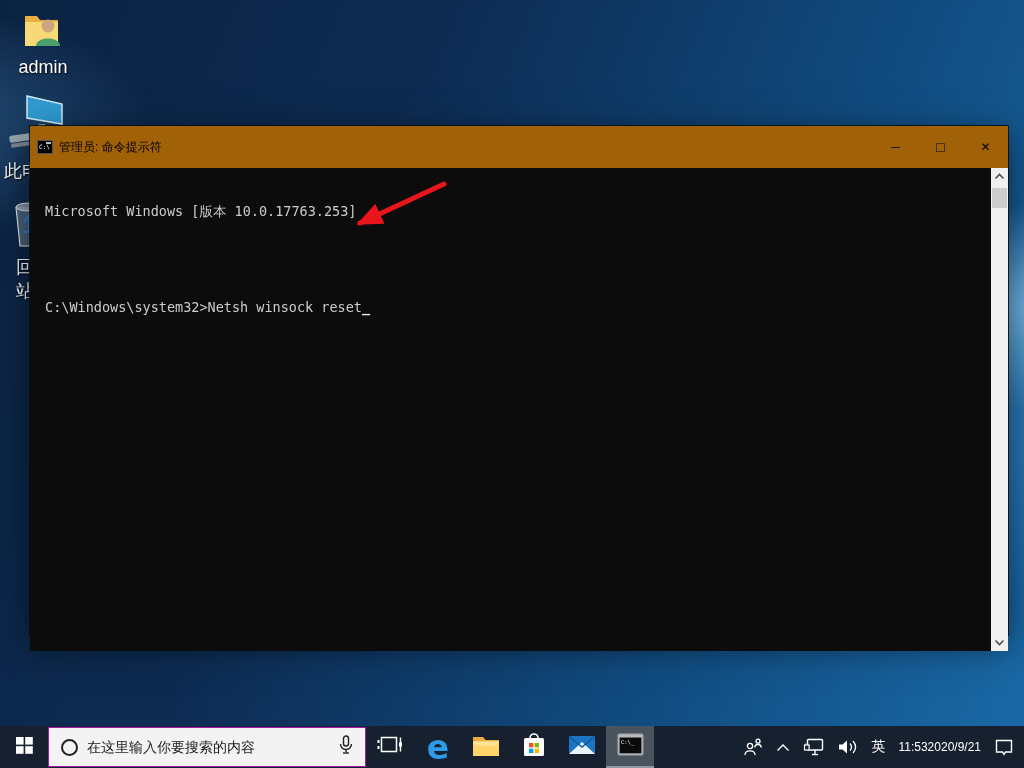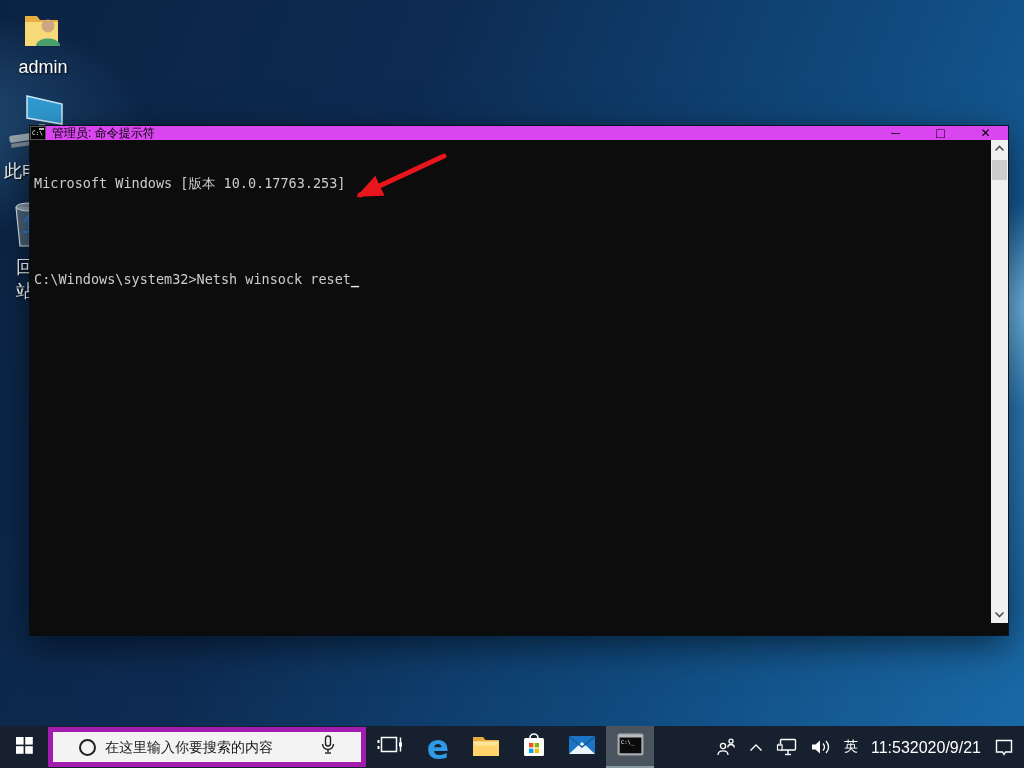--- a/index.html
+++ b/index.html
@@ -24,36 +24,36 @@
   .recycle-icon { left:2px; top:202px; width:56px; }
   .recycle-icon .icon-label { text-align:left; padding-left:14px; }
 
   
   .cmd-window {
     position:absolute; left:30px; top:126px; width:978px; height:509px; z-index:10;
     box-shadow:0 10px 34px rgba(0,0,0,0.55), 0 0 0 1px rgba(8,16,26,0.85);
     background:#0c0c0c;
   }
   .titlebar {
-    height:14px; background:#d946ef; display:flex; align-items:center; 
+    height:42px; background:#a16207; display:flex; align-items:center; padding-left:7px;
   }
   .titlebar-icon {
     width:16px; height:14px; background:#000; border:1px solid #555; margin-right:6px;
     color:#fff; font-family:"DejaVu Sans Mono", monospace; font-size:6px; line-height:12px; text-align:left;
     padding-left:1px; position:relative; flex:0 0 auto;
   }
   .titlebar-icon::after { content:""; position:absolute; right:1px; top:1px; width:5px; height:2px; background:#bbb; }
   .titlebar-text { font-size:12px; color:#000; flex:1 1 auto; }
   .win-controls { display:flex; height:26px; }
   .win-btn { width:45px; height:26px; display:flex; align-items:center; justify-content:center; color:#000; font-size:12px; }
   .win-btn.max { font-size:14px; }
 
   .console { position:relative; width:978px; height:483px; background:#0c0c0c; }
   .console-text {
-    position:absolute; left:4px; top:3px; width:956px;
+    position:absolute; left:15px; top:3px; width:956px;
     font-family:"DejaVu Sans Mono","Liberation Mono", monospace;
     font-size:13.5px; line-height:16px; color:#cccccc; white-space:pre;
   }
   .console-line { min-height:16px; }
   .cursor { font-weight:bold; color:#e8e8e8; }
 
   .arrow-svg { position:absolute; left:0; top:0; pointer-events:none; }
 
   .scrollbar {
     position:absolute; right:0; top:0; width:17px; height:483px; background:#f0f0f0;
@@ -65,36 +65,36 @@
 
   
   .taskbar {
     position:absolute; left:0; bottom:0; width:1024px; height:42px; z-index:20;
     background:#16202e; display:flex; align-items:stretch;
   }
   .tb-btn { width:48px; display:flex; align-items:center; justify-content:center; flex:0 0 auto; }
   .tb-btn.active-app { background:#49545f; border-bottom:2px solid #8a99a6; }
 
   .search-box {
-    width:318px; flex:0 0 auto; margin:1px 0; background:#f3f3f3; border:5px solid #a21caf;
-    display:flex; align-items:center; padding:0 26px; gap:9px;
+    width:318px; flex:0 0 auto; margin:1px 0; background:#f3f3f3; border:1px solid #a21caf;
+    display:flex; align-items:center; padding:0 12px; gap:9px;
   }
   .search-circle { width:17px; height:17px; border:2px solid #222; border-radius:50%; flex:0 0 auto; }
   .search-input {
     flex:1 1 auto; border:none; outline:none; background:transparent;
     font-size:14px; color:#111; font-family:"Liberation Sans", sans-serif;
   }
   .search-input::placeholder { color:#1b1b1b; opacity:1; }
 
   .edge-glyph { font-size:33px; font-weight:bold; color:#2f9be8; line-height:1; font-family:"DejaVu Sans", sans-serif; }
 
   .tray { margin-left:auto; display:flex; align-items:center; gap:13px; padding-right:10px; color:#fff; }
   .tray-item { display:flex; align-items:center; justify-content:center; }
   .ime { font-size:14px; }
-  .clock { text-align:left; font-size:16px; line-height:15px; }
+  .clock { text-align:left; font-size:12px; line-height:15px; }
 </style>
 </head>
 <body>
 
 <div class="desktop">
 
   <div class="desktop-icon admin-icon">
     <span>
       <svg width="44" height="40" viewBox="0 0 44 40">
         <path d="M4 6 h12 l3 4 h18 v26 H4 z" fill="#e9ae43"></path>

